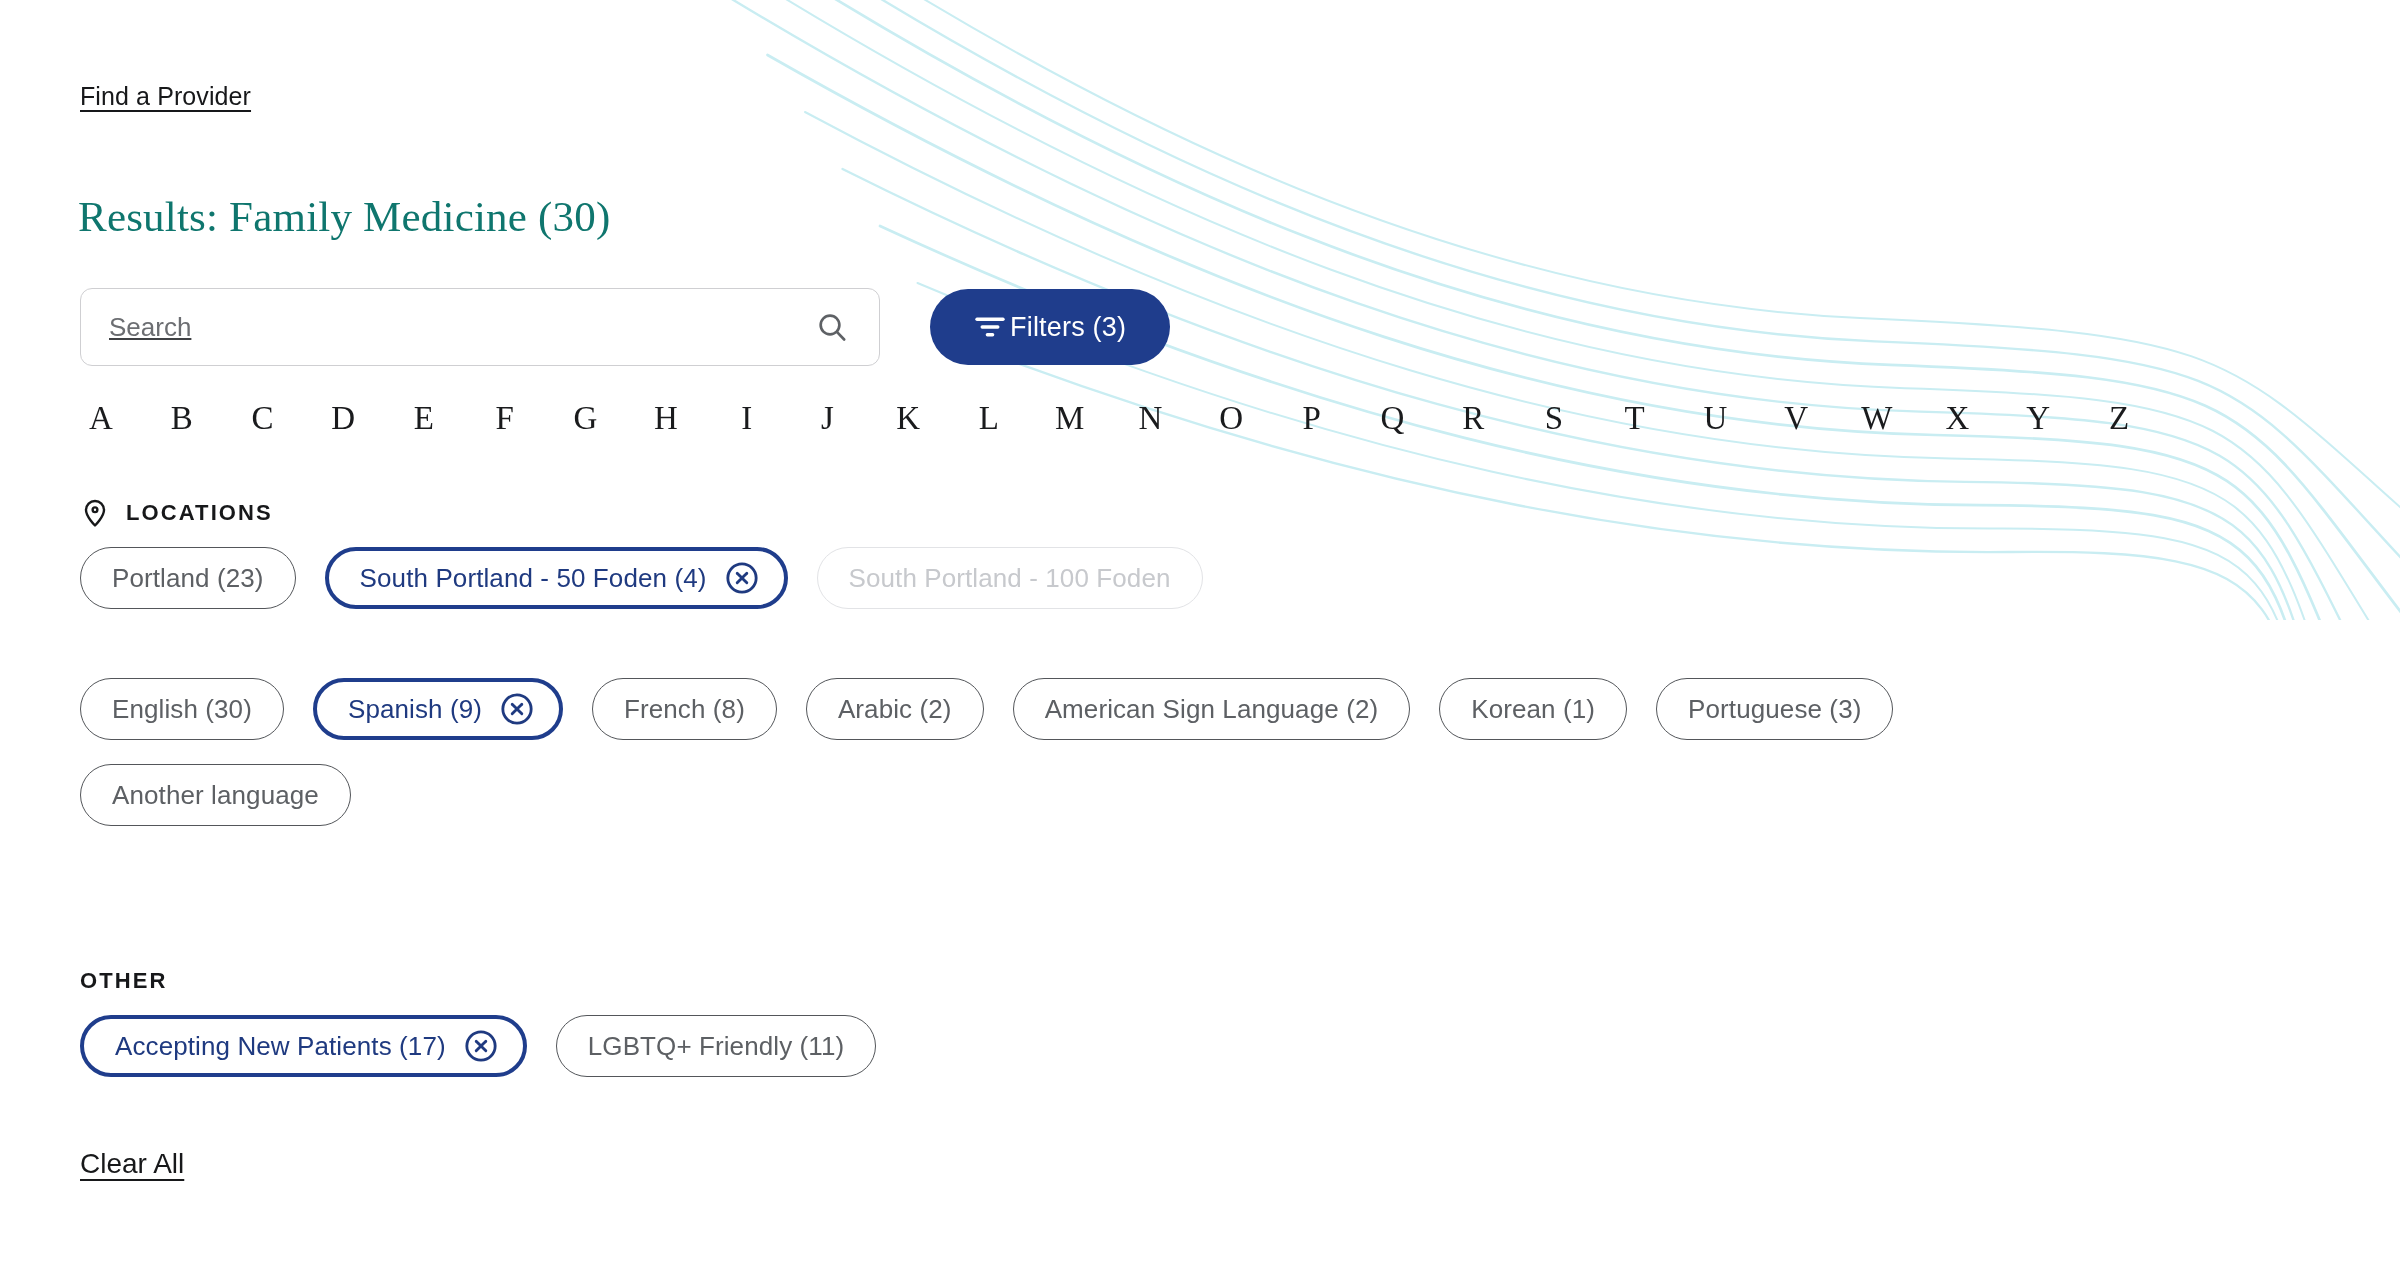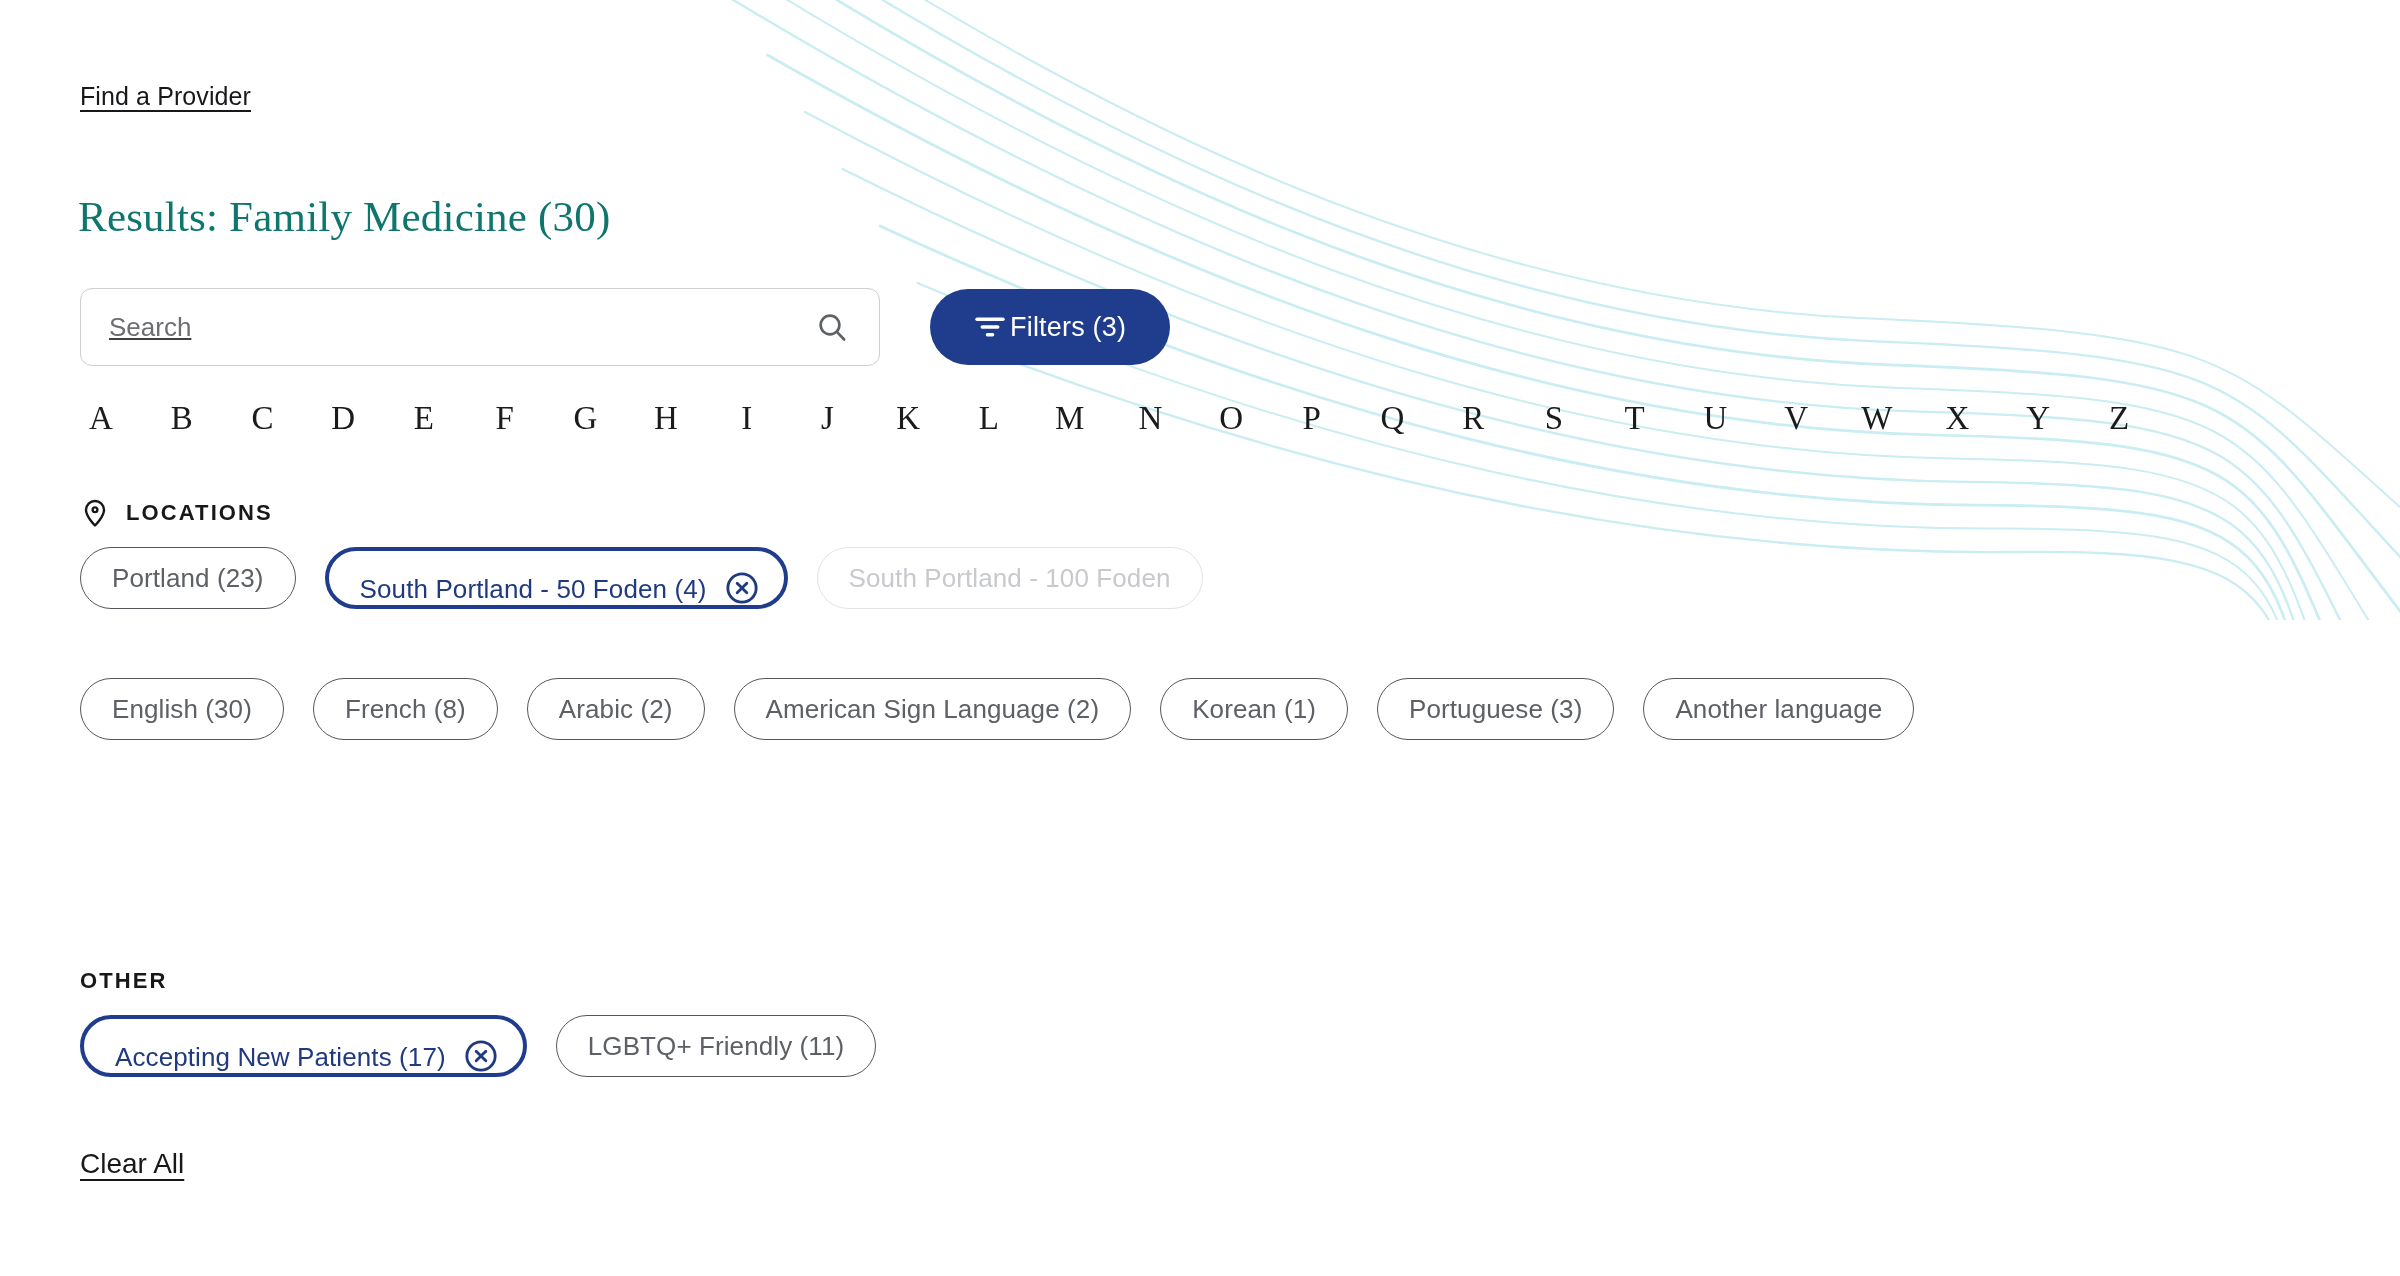--- a/index.html
+++ b/index.html
@@ -194,21 +194,20 @@
     cursor: pointer;
     white-space: nowrap;
     border: 1.7px solid #53565a;
     color: #5d6064;
   }
 
   .chip.selected {
     border: 4px solid #1f3d8c;
     color: #1f3a80;
     padding: 0 25px 0 31px;
-    align-items: flex-end;
   }
 
   .chip.disabled {
     border: 1.7px solid #e2e3e6;
     color: #c7c9cd;
     cursor: default;
   }
 
   .chip-remove { width: 34px; height: 34px; display: block; flex: none; }
 
@@ -325,20 +324,28 @@
           <button class="chip disabled" disabled="">
             <span>South Portland - 100 Foden</span>
           </button>
         </div>
       </section>
       <section class="group" id="group-languages">
         <div class="chip-row">
           <button class="chip">
             <span>English (30)</span>
           </button>
+          <button class="chip selected">
+            <span>Spanish (9)</span>
+            <svg class="chip-remove" viewBox="0 0 24 24" fill="none" stroke="#1f3a80" stroke-width="2" stroke-linecap="round">
+              <circle cx="12" cy="12" r="10"></circle>
+              <line x1="8.6" y1="8.6" x2="15.4" y2="15.4"></line>
+              <line x1="15.4" y1="8.6" x2="8.6" y2="15.4"></line>
+            </svg>
+          </button>
           <button class="chip">
             <span>French (8)</span>
           </button>
           <button class="chip">
             <span>Arabic (2)</span>
           </button>
           <button class="chip">
             <span>American Sign Language (2)</span>
           </button>
           <button class="chip">

